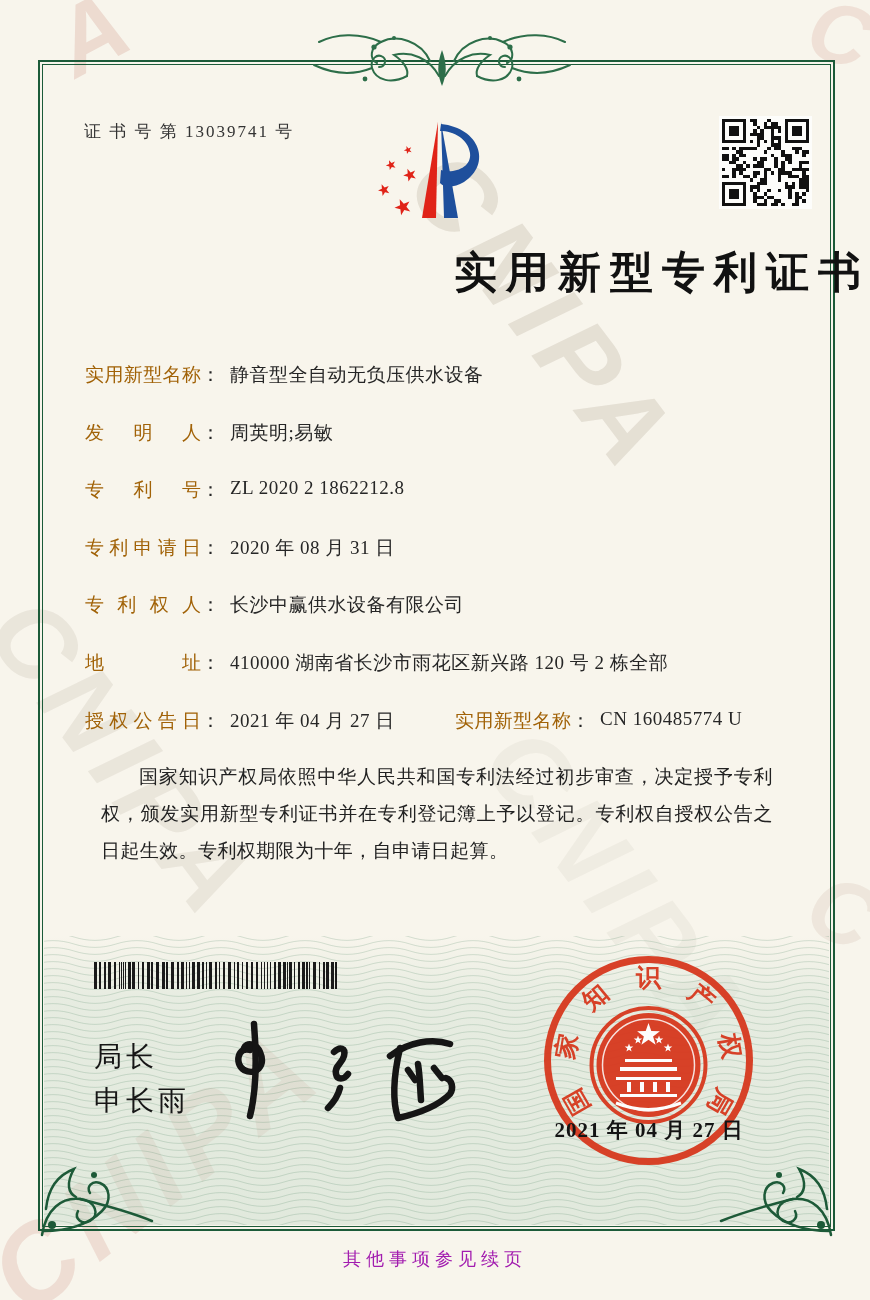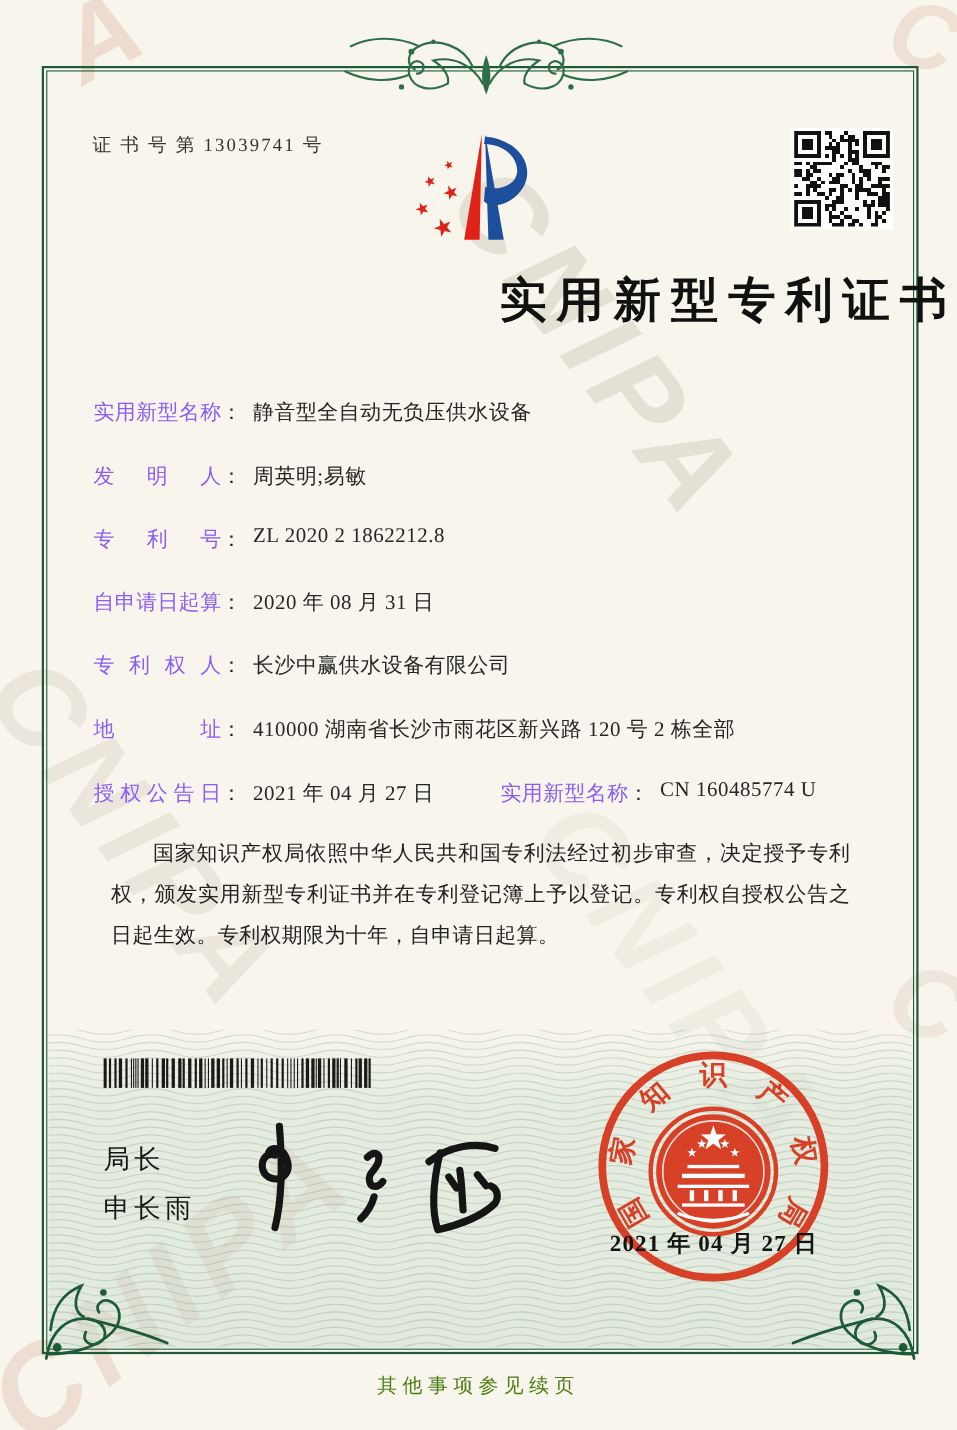--- a/index.html
+++ b/index.html
@@ -38,44 +38,44 @@
   .qr{left:719px; top:116px; width:93px; height:93px; background:#fdfdfb; padding:3px; box-sizing:border-box;}
   .logo{left:378px; top:112px;}
   .title{
     left:0; right:0; top:244px; text-align:right;
     font-size:43px; font-weight:600; letter-spacing:9px; color:#111;
   }
   .fields{left:85px; top:362px; width:720px;}
   .field-row{position:absolute; left:0; white-space:nowrap; font-size:19px; color:#262626;}
   .f-label{
     display:inline-block; width:116px; text-align:justify; text-align-last:justify;
-    vertical-align:top; color:#8b5cf6;
+    vertical-align:top; color:#a16207;
   }
   .f-colon{display:inline-block; vertical-align:top;}
   .f-value{margin-left:10px; letter-spacing:0.5px;text-align:right;}
   .pair2{position:absolute; left:370px; top:0; white-space:nowrap;}
   .paras{
     left:85px; top:742px; width:704px; font-size:19px; line-height:37px;
     color:#222; text-align:justify; letter-spacing:0.4px;
   }
   .paras p{margin:16px; text-indent:2em;}
   .barcode{left:94px; top:962px;}
   .signer{left:94px; font-family:"Liberation Sans","DejaVu Sans",sans-serif;
-    font-size:24px; letter-spacing:4px; color:#161616;}
+    font-size:28px; letter-spacing:4px; color:#161616;}
   .sig{left:222px; top:1012px;}
   .seal{left:541px; top:953px; opacity:0.95;}
   .seal-date{
     left:538px; top:1116px; width:222px; text-align:center;
     font-size:21px; font-weight:600; letter-spacing:1px; color:#141414; z-index:3;
   }
   .page-num{
     left:0; right:0; top:1192px; text-align:center; font-size:15px; color:#333; letter-spacing:2px;
   }
   .footer-note{
-    left:0; right:0; top:1247px; text-align:center; font-size:18px; color:#4d7c0f; letter-spacing:5px;
+    left:0; right:0; top:1247px; text-align:center; font-size:18px; color:#a21caf; letter-spacing:5px;
   }
   .orn{z-index:2;}
 </style>
 </head>
 <body>
 
 <div class="page">
 
   <div class="wm-layer">
       <div class="wm" style="left: 480px; top: 128px; font-size: 105px; color: rgba(178, 170, 152, 0.28); transform: rotate(53deg);">CNIPA</div>
@@ -406,21 +406,21 @@
       <div class="field-row" style="top:0px">
         <span class="f-label">实用新型名称</span><span class="f-colon">：</span><span class="f-value">静音型全自动无负压供水设备</span>
       </div>
       <div class="field-row" style="top:58px">
         <span class="f-label">发明人</span><span class="f-colon">：</span><span class="f-value">周英明;易敏</span>
       </div>
       <div class="field-row" style="top:115px">
         <span class="f-label">专利号</span><span class="f-colon">：</span><span class="f-value">ZL 2020 2 1862212.8</span>
       </div>
       <div class="field-row" style="top:173px">
-        <span class="f-label">自申请日起算</span><span class="f-colon">：</span><span class="f-value">2020 年 08 月 31 日</span>
+        <span class="f-label">专利申请日</span><span class="f-colon">：</span><span class="f-value">2020 年 08 月 31 日</span>
       </div>
       <div class="field-row" style="top:230px">
         <span class="f-label">专利权人</span><span class="f-colon">：</span><span class="f-value">长沙中赢供水设备有限公司</span>
       </div>
       <div class="field-row" style="top:288px">
         <span class="f-label">地址</span><span class="f-colon">：</span><span class="f-value">410000 湖南省长沙市雨花区新兴路 120 号 2 栋全部</span>
       </div>
       <div class="field-row" style="top:346px">
         <span class="f-label">授权公告日</span><span class="f-colon">：</span><span class="f-value">2021 年 04 月 27 日</span>
         <span class="pair2">

